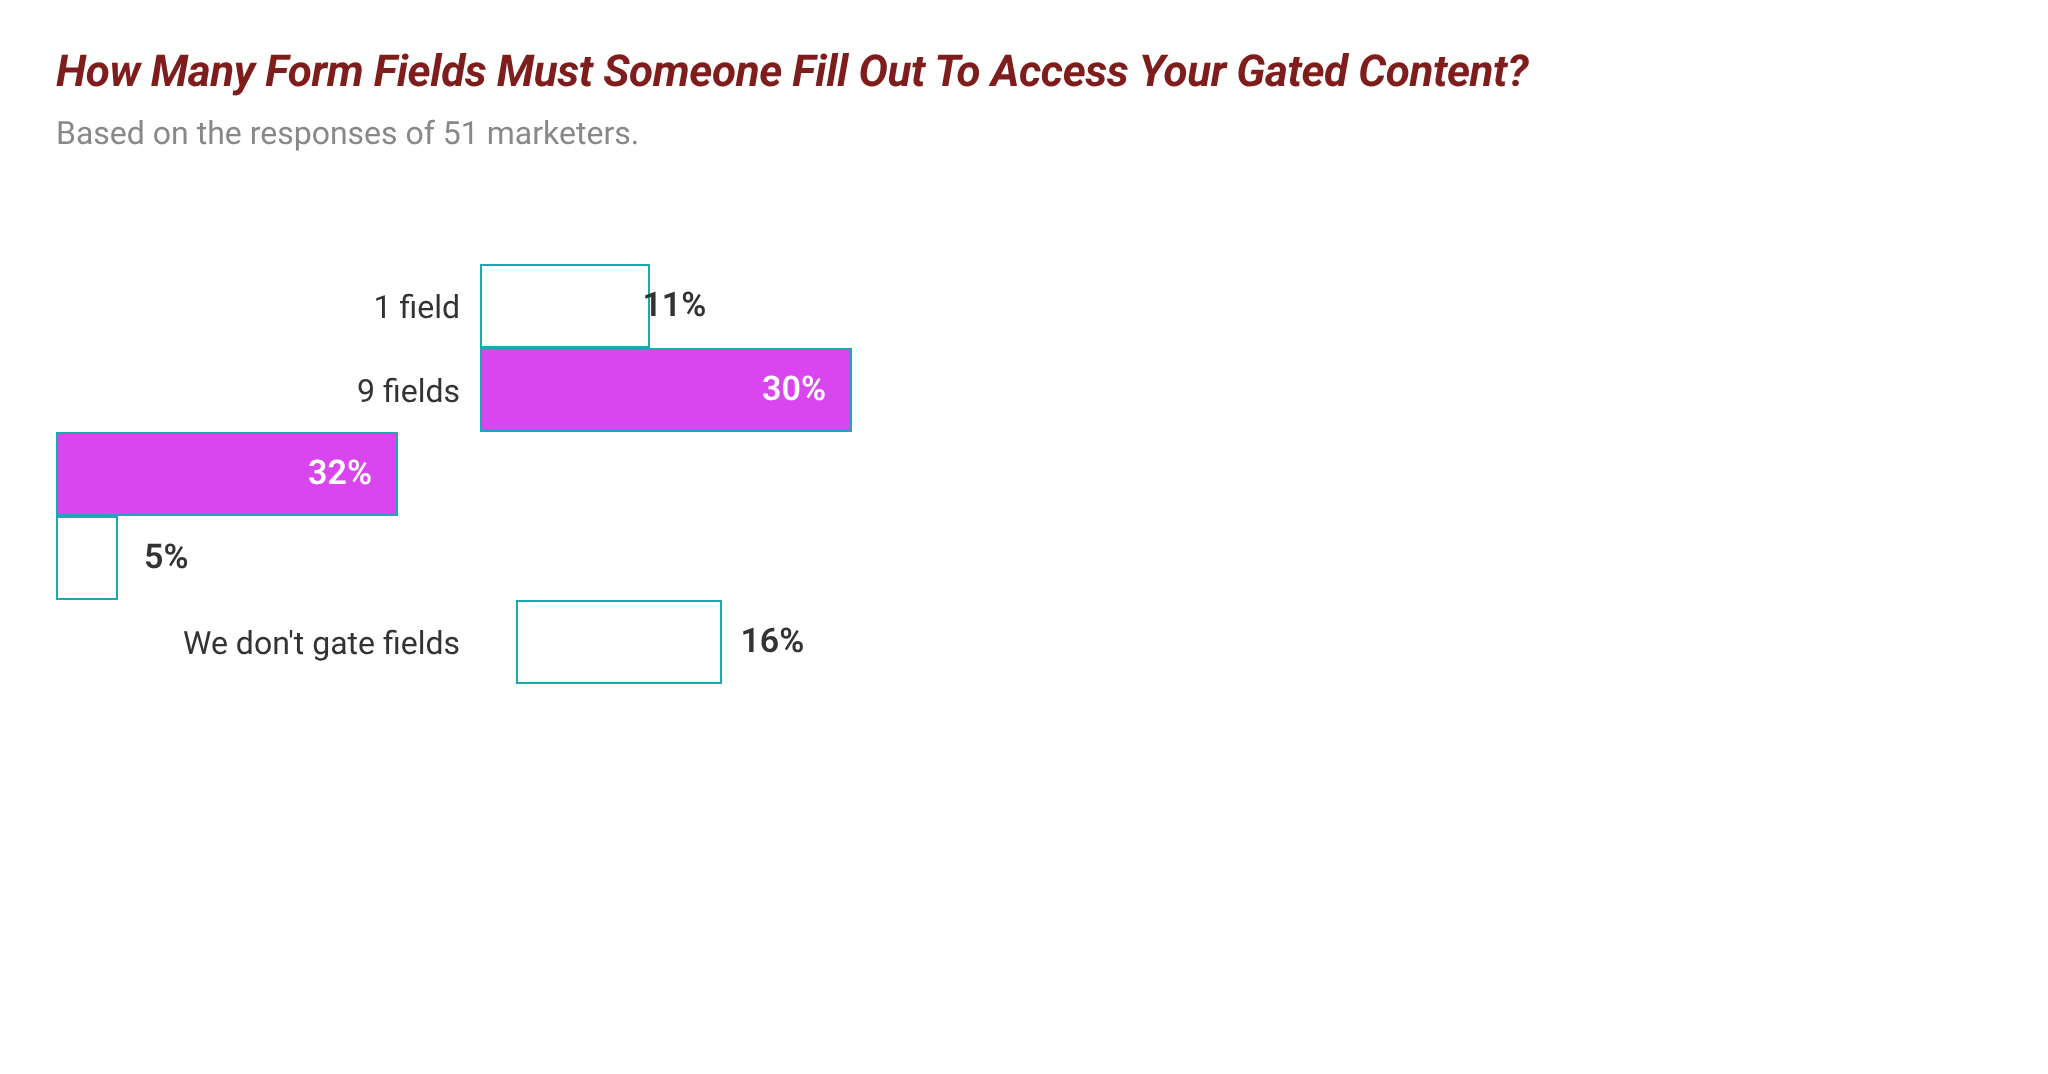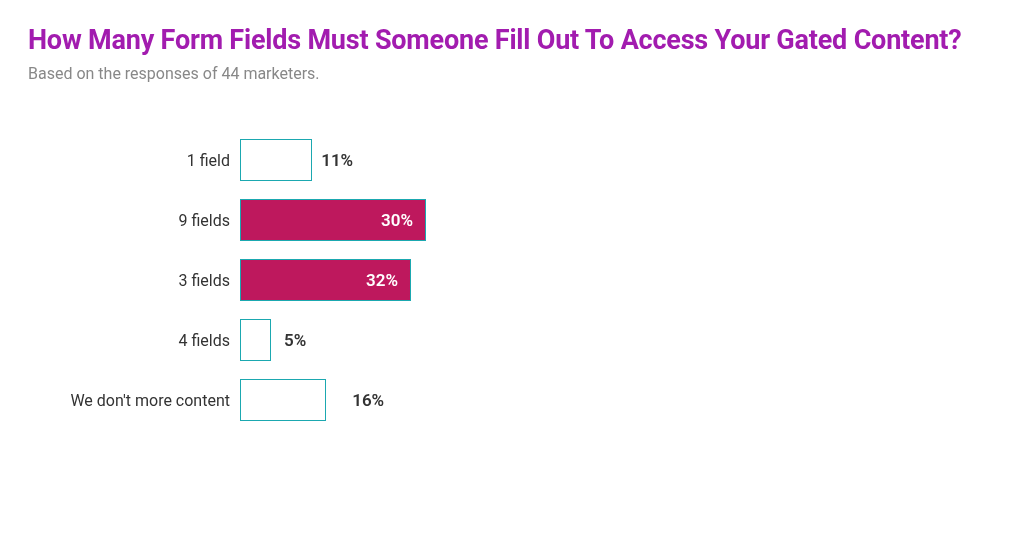--- a/index.html
+++ b/index.html
@@ -8,35 +8,35 @@
       box-sizing: border-box;
     }
     body {
       font-family: -apple-system, BlinkMacSystemFont, "Segoe UI", Roboto, "Helvetica Neue", Arial, sans-serif;
       background: #ffffff;
       padding: 24px 28px;
       width: 1024px;
       height: 537px;
     }
     .title {
-      font-size: 27px;
+      font-size: 22px;
       font-weight: 700;
-      color: #a21caf;
+      color: #7f1d1d;
       margin-bottom: 8px;
       letter-spacing: -0.2px;
+      font-style: italic;
     }
     .subtitle {
       font-size: 16px;
       color: #888888;
       margin-bottom: 56px;
     }
     .chart-area {
       display: flex;
       flex-direction: column;
-      gap: 18px;
     }
     .bar-row {
       display: flex;
       align-items: center;
       height: 42px;
     }
     .bar-label {
       width: 212px;
       text-align: right;
       padding-right: 10px;
@@ -49,21 +49,21 @@
       height: 42px;
       display: flex;
       align-items: center;
     }
     .bar {
       height: 42px;
       border: 1px solid #1ba8b0;
       position: relative;
     }
     .bar.filled {
-      background: #be185d;
+      background: #d946ef;
     }
     .bar-value {
       position: absolute;
       font-size: 17px;
       font-weight: 600;
       top: 50%;
       transform: translateY(-50%);
       white-space: nowrap;
     }
     .bar-value.inside {
@@ -71,63 +71,61 @@
       right: 12px;
     }
     .bar-value.outside {
       color: #333333;
     }
   </style>
 </head>
 <body>
 
 <h1 class="title">How Many Form Fields Must Someone Fill Out To Access Your Gated Content?</h1>
-<p class="subtitle">Based on the responses of 44 marketers.</p>
+<p class="subtitle">Based on the responses of 51 marketers.</p>
 
 <div class="chart-area">
 
   <div class="bar-row">
     <div class="bar-label">1 field</div>
     <div class="bar-track">
-      <div class="bar" style="width: 72px;">
+      <div class="bar" style="width: 85px;">
         <span class="bar-value outside" style="left: 80.2px;">11%</span>
       </div>
     </div>
   </div>
 
   <div class="bar-row">
     <div class="bar-label">9 fields</div>
     <div class="bar-track">
       <div class="bar filled" style="width: 186px;">
         <span class="bar-value inside">30%</span>
       </div>
     </div>
   </div>
 
   <div class="bar-row">
-    <div class="bar-label">3 fields</div>
     <div class="bar-track">
       <div class="bar filled" style="width: 171px;">
         <span class="bar-value inside">32%</span>
       </div>
     </div>
   </div>
 
   <div class="bar-row">
-    <div class="bar-label">4 fields</div>
     <div class="bar-track">
       <div class="bar" style="width: 31px;">
         <span class="bar-value outside" style="left: 43px;">5%</span>
       </div>
     </div>
   </div>
 
 
   <div class="bar-row">
-    <div class="bar-label">We don't more content</div>
+    <div class="bar-label">We don't gate fields</div>
     <div class="bar-track">
-      <div class="bar" style="width: 86px;">
+      <div class="bar" style="width: 103px; margin-left: 18px;">
         <span class="bar-value outside" style="left: 111.2px;">16%</span>
       </div>
     </div>
   </div>
 
 </div>
 
 </body></html>

